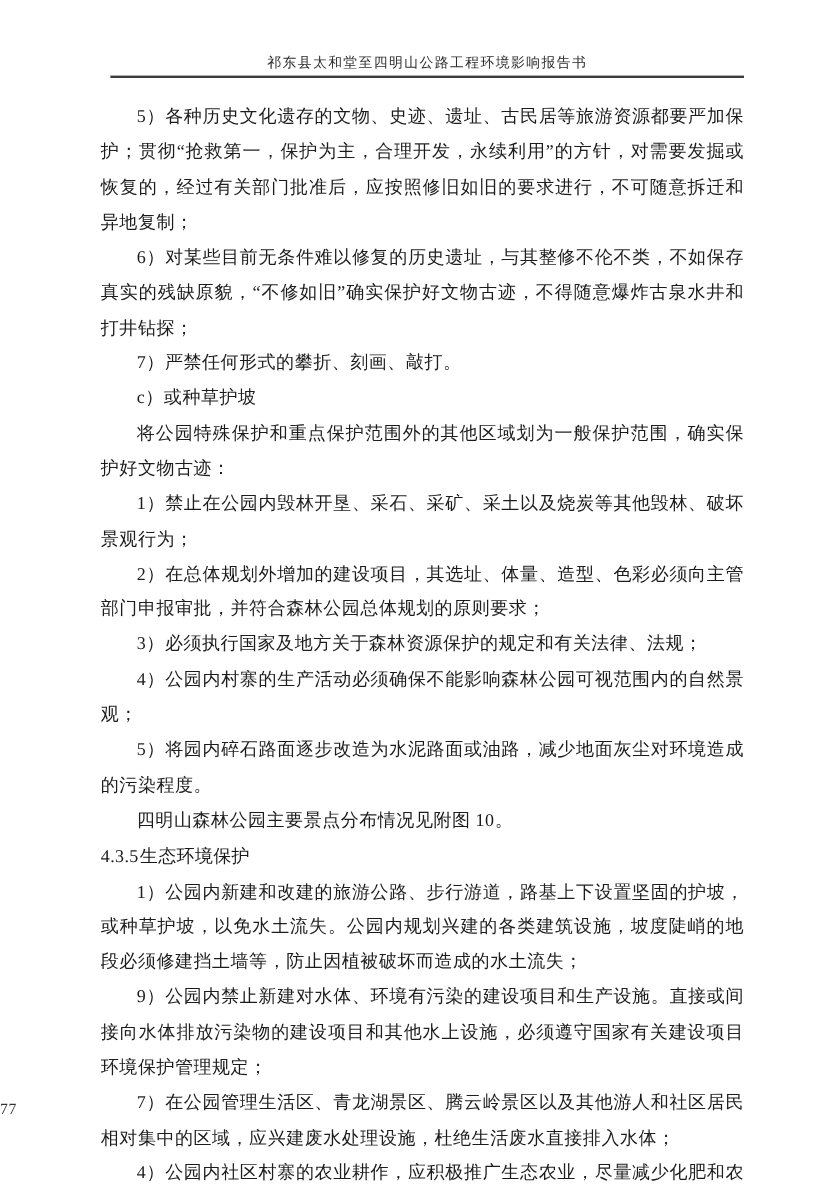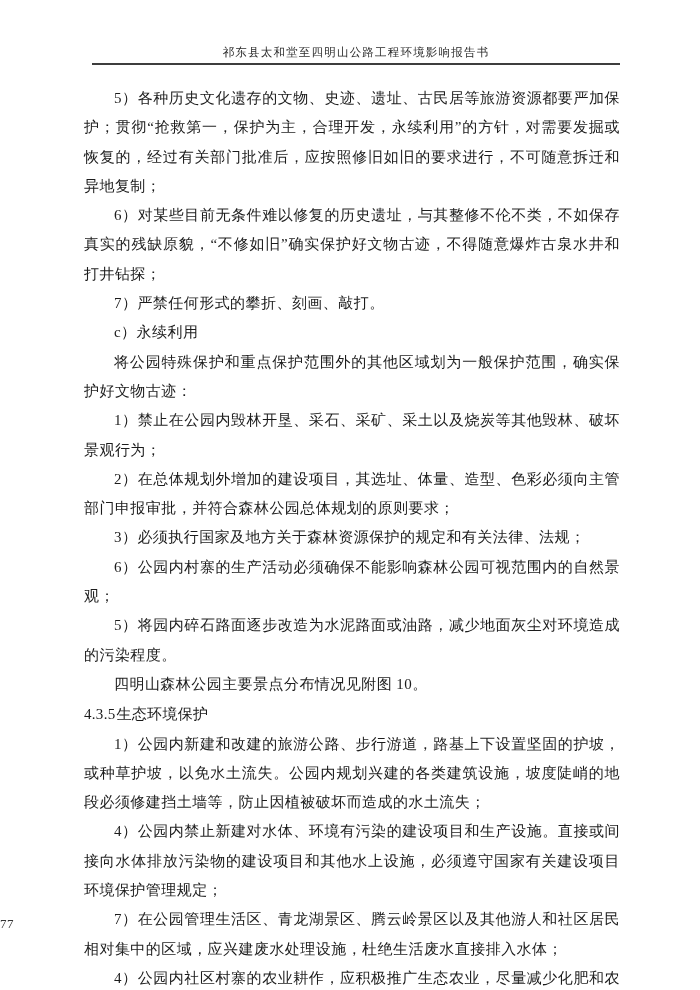--- a/index.html
+++ b/index.html
@@ -76,28 +76,28 @@
 <body>
 
 <div class="running-header">祁东县太和堂至四明山公路工程环境影响报告书</div>
 
 <div class="header-rule"></div>
 
 <div class="doc-body">
     <p class="para">5）各种历史文化遗存的文物、史迹、遗址、古民居等旅游资源都要严加保护；贯彻“抢救第一，保护为主，合理开发，永续利用”的方针，对需要发掘或恢复的，经过有关部门批准后，应按照修旧如旧的要求进行，不可随意拆迁和异地复制；</p>
     <p class="para">6）对某些目前无条件难以修复的历史遗址，与其整修不伦不类，不如保存真实的残缺原貌，“不修如旧”确实保护好文物古迹，不得随意爆炸古泉水井和打井钻探；</p>
     <p class="para">7）严禁任何形式的攀折、刻画、敲打。</p>
-    <p class="para">c）永续利用</p>
+    <p class="para">c）或种草护坡</p>
     <p class="para">将公园特殊保护和重点保护范围外的其他区域划为一般保护范围，确实保护好文物古迹：</p>
     <p class="para">1）禁止在公园内毁林开垦、采石、采矿、采土以及烧炭等其他毁林、破坏景观行为；</p>
     <p class="para">2）在总体规划外增加的建设项目，其选址、体量、造型、色彩必须向主管部门申报审批，并符合森林公园总体规划的原则要求；</p>
     <p class="para">3）必须执行国家及地方关于森林资源保护的规定和有关法律、法规；</p>
-    <p class="para">6）公园内村寨的生产活动必须确保不能影响森林公园可视范围内的自然景观；</p>
+    <p class="para">4）公园内村寨的生产活动必须确保不能影响森林公园可视范围内的自然景观；</p>
     <p class="para">5）将园内碎石路面逐步改造为水泥路面或油路，减少地面灰尘对环境造成的污染程度。</p>
     <p class="para">四明山森林公园主要景点分布情况见附图 10。</p>
     <p class="heading"><span class="hnum">4.3.5</span><span>生态环境保护</span></p>
     <p class="para">1）公园内新建和改建的旅游公路、步行游道，路基上下设置坚固的护坡，或种草护坡，以免水土流失。公园内规划兴建的各类建筑设施，坡度陡峭的地段必须修建挡土墙等，防止因植被破坏而造成的水土流失；</p>
-    <p class="para">4）公园内禁止新建对水体、环境有污染的建设项目和生产设施。直接或间接向水体排放污染物的建设项目和其他水上设施，必须遵守国家有关建设项目环境保护管理规定；</p>
+    <p class="para">9）公园内禁止新建对水体、环境有污染的建设项目和生产设施。直接或间接向水体排放污染物的建设项目和其他水上设施，必须遵守国家有关建设项目环境保护管理规定；</p>
     <p class="para">7）在公园管理生活区、青龙湖景区、腾云岭景区以及其他游人和社区居民相对集中的区域，应兴建废水处理设施，杜绝生活废水直接排入水体；</p>
     <p class="para">4）公园内社区村寨的农业耕作，应积极推广生态农业，尽量减少化肥和农药的使用量，避免过多化肥和农药残留物进入水体；</p>
   </div>
 
 <div class="page-footer">77</div>
 
 </body></html>

